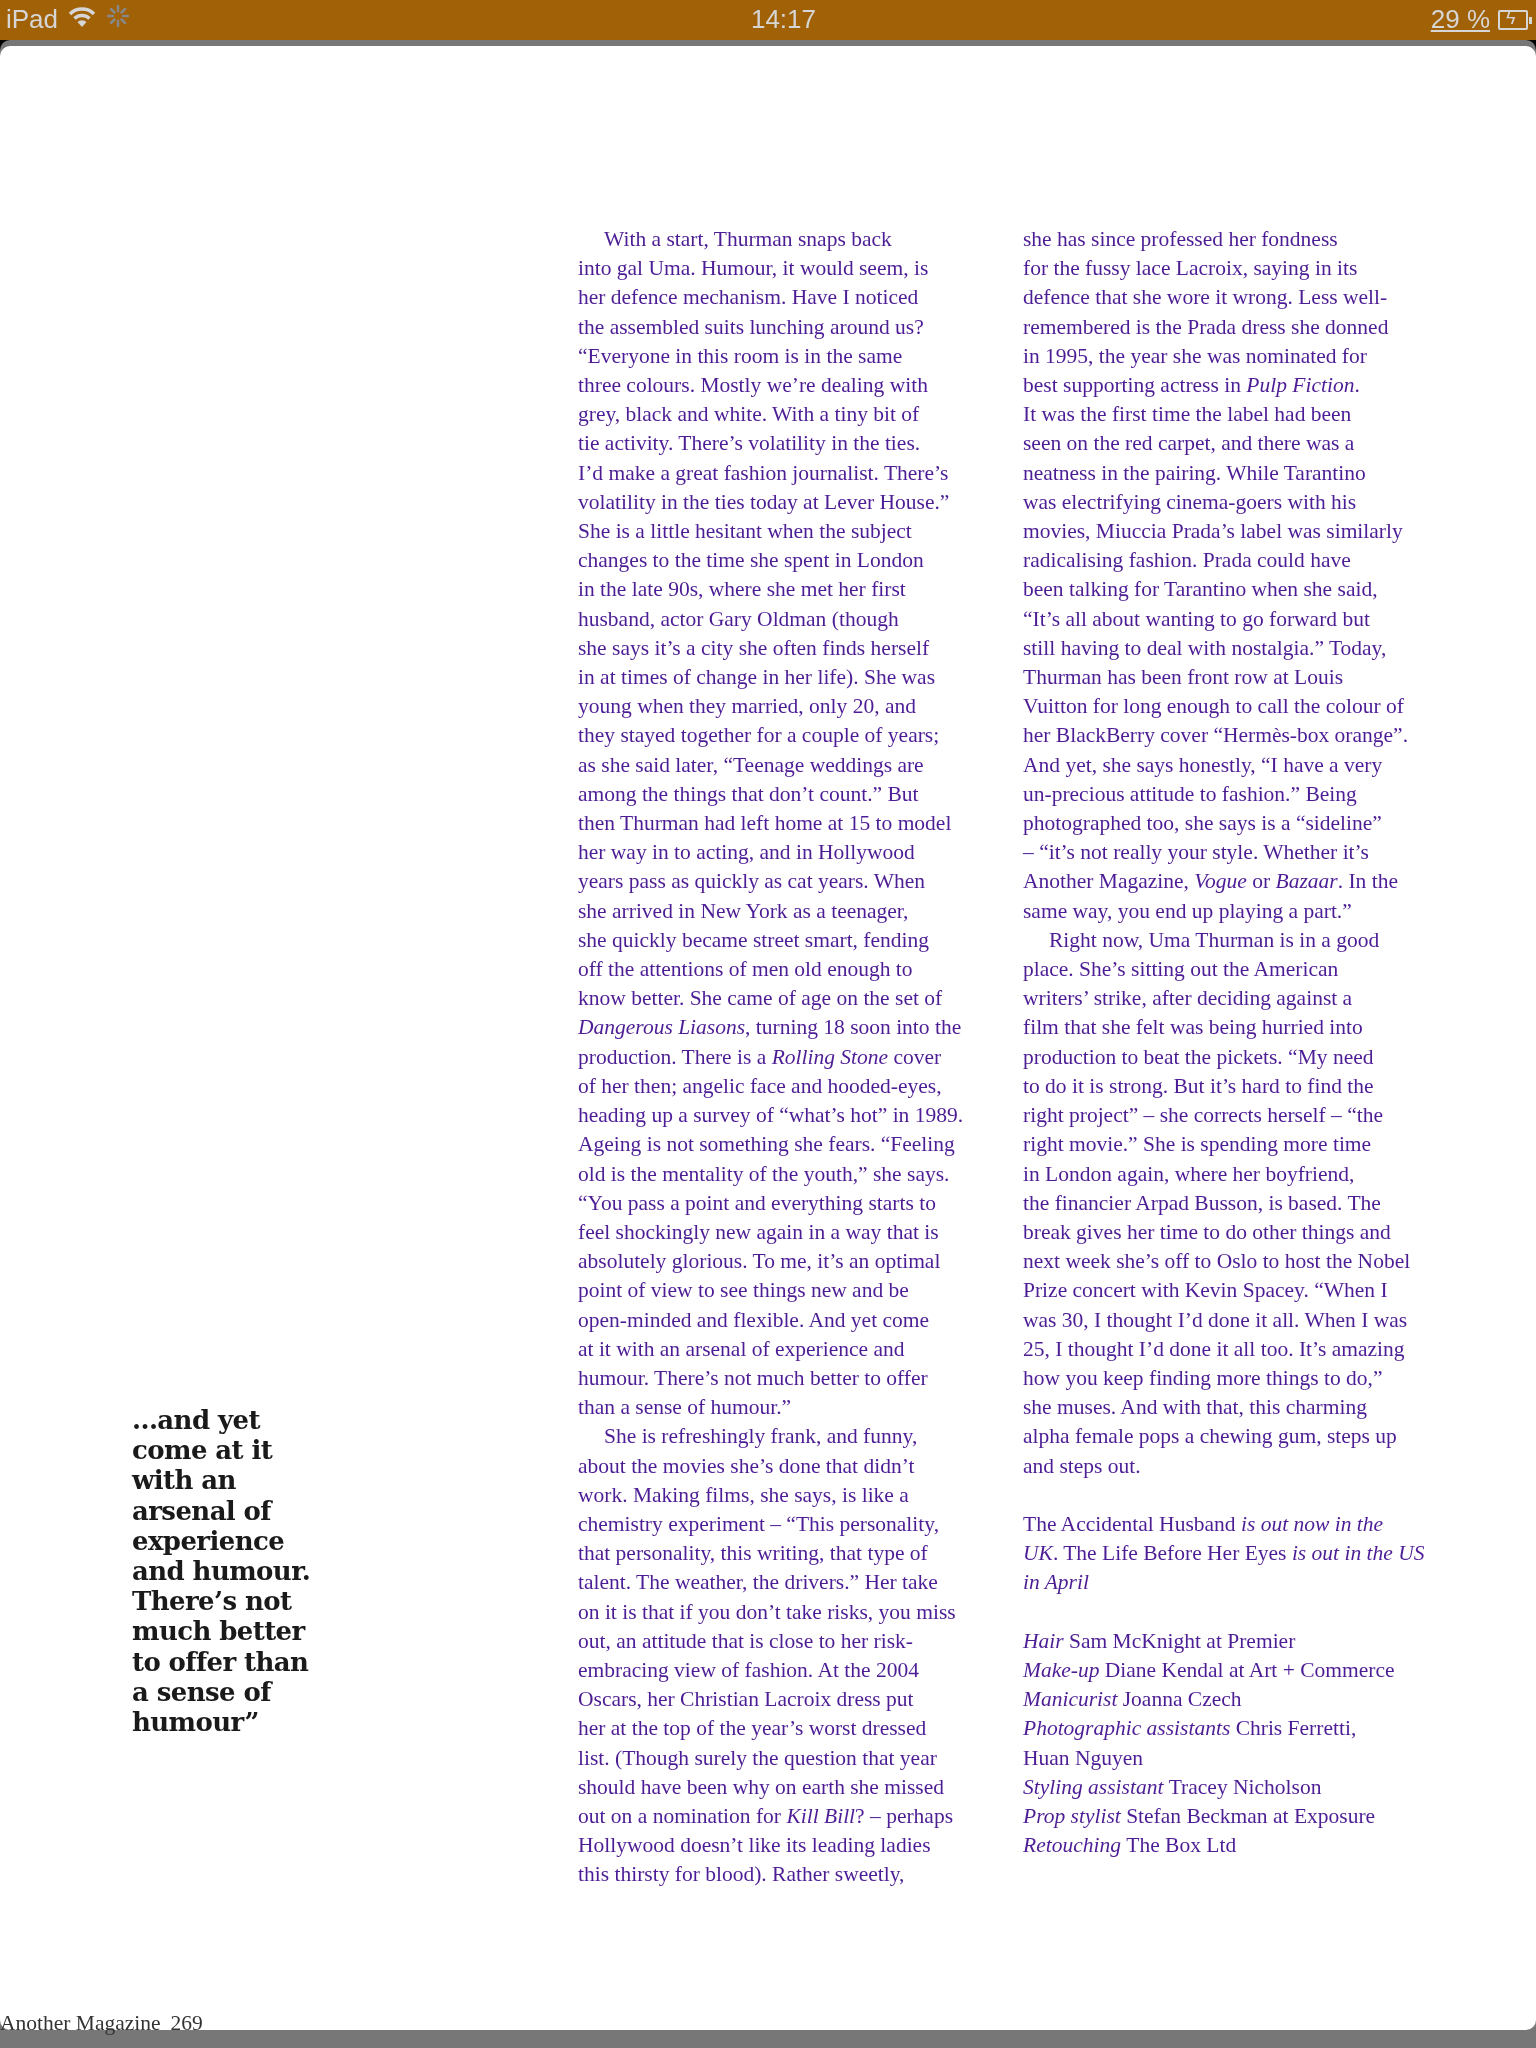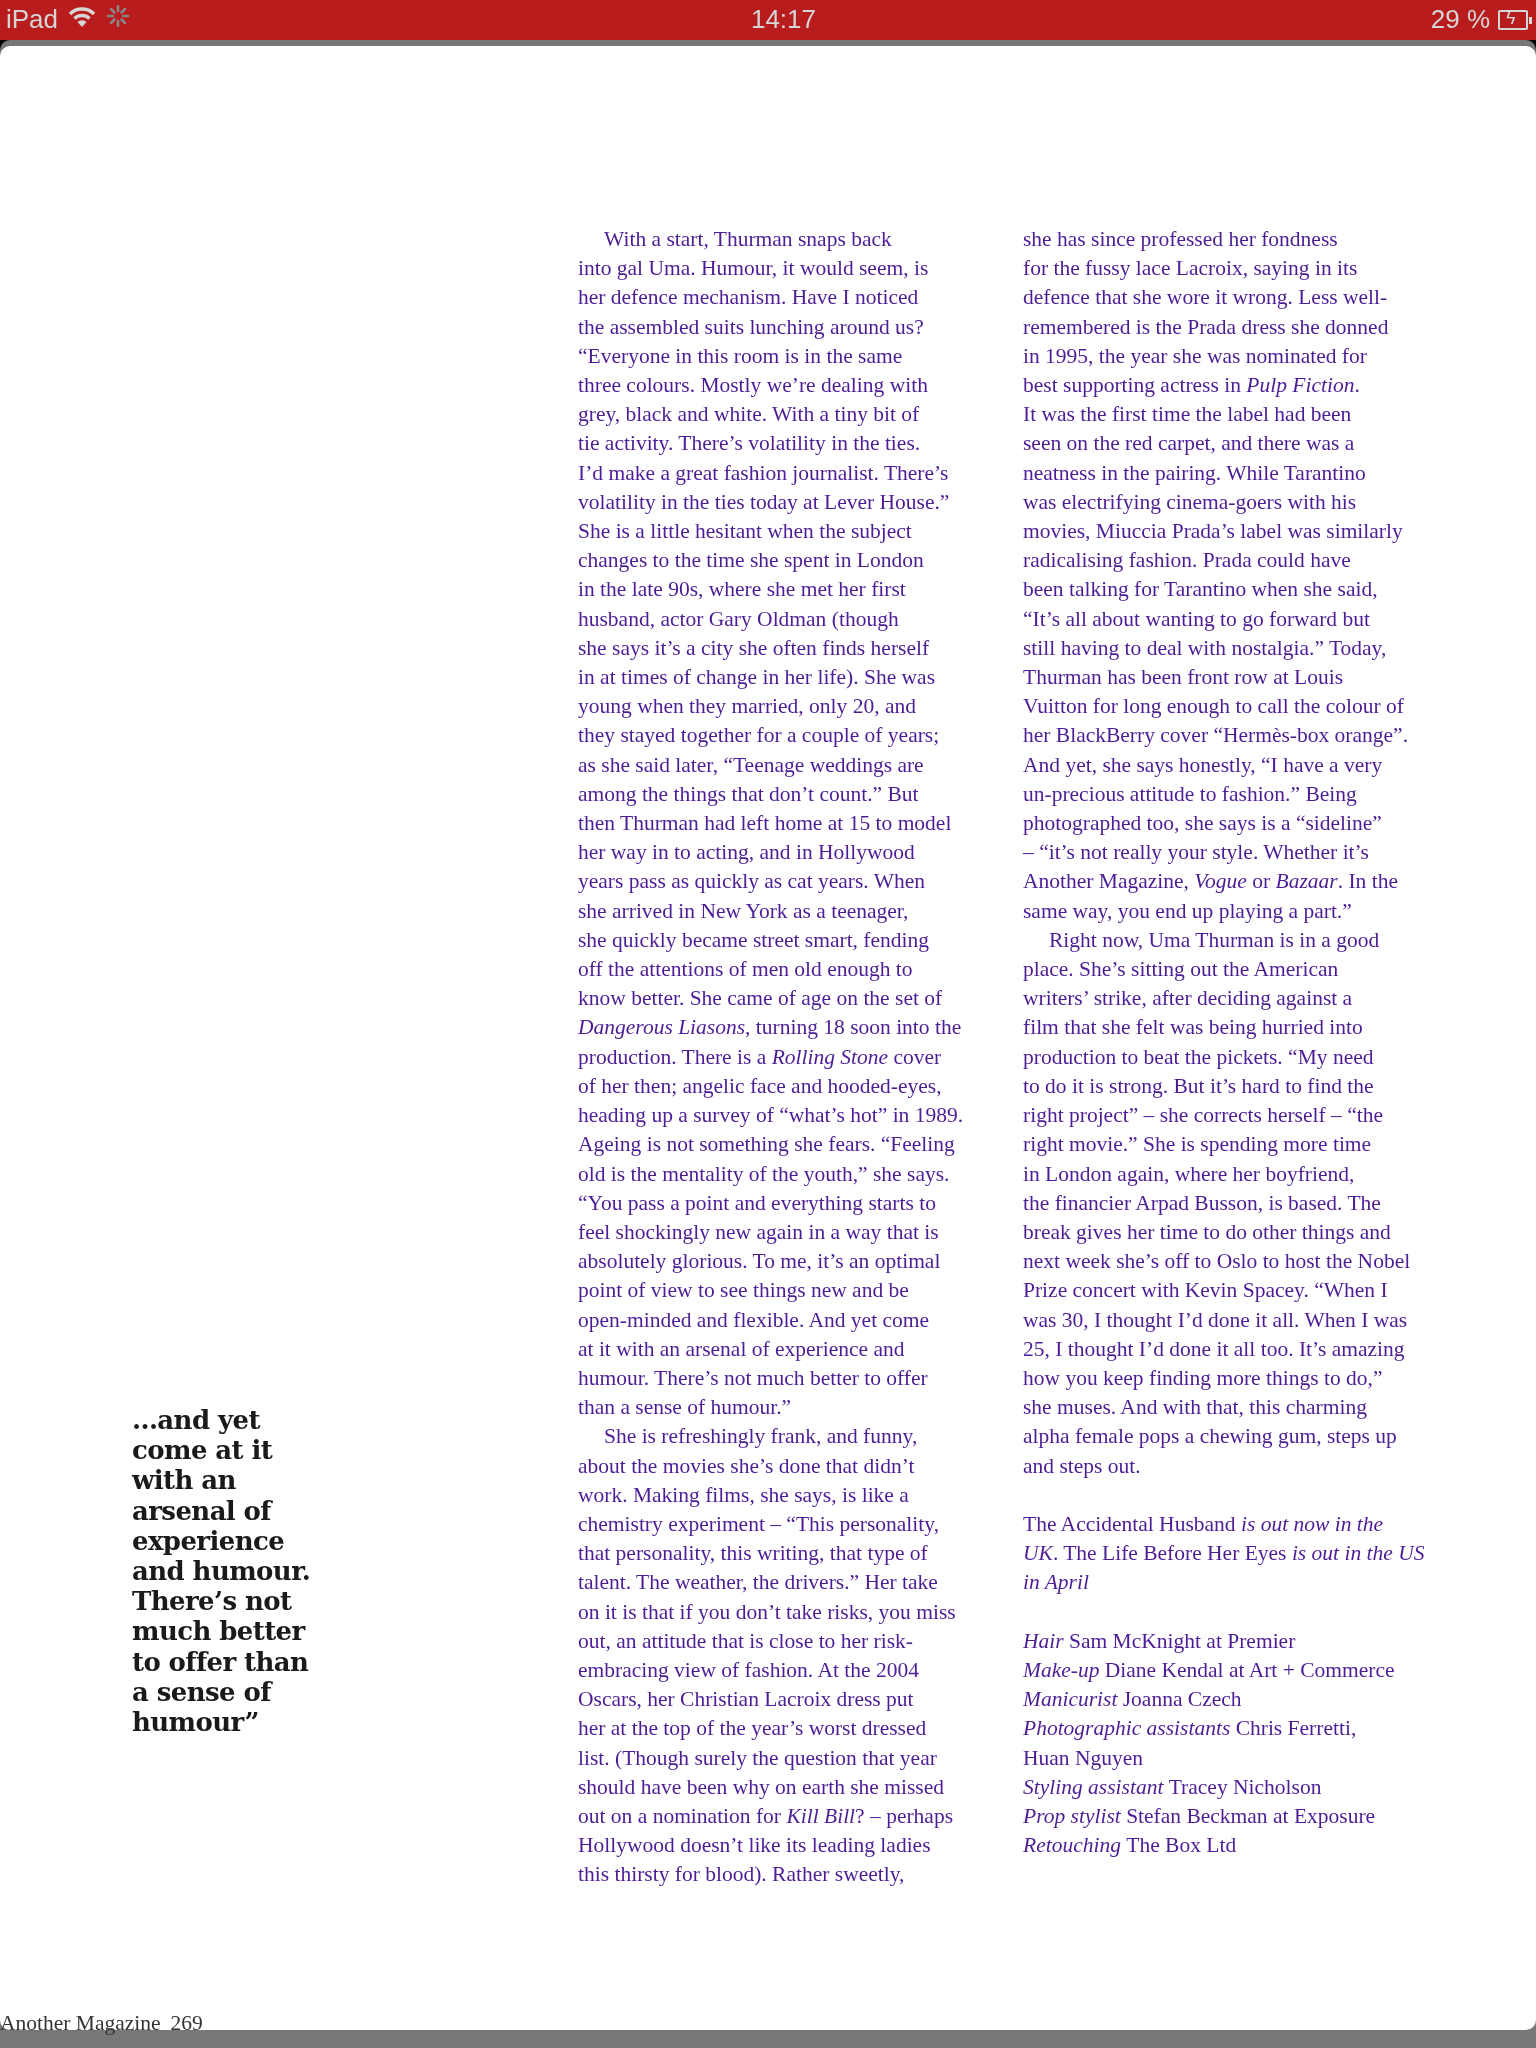--- a/index.html
+++ b/index.html
@@ -3,27 +3,27 @@
 <meta charset="utf-8">
 <style>
   html, body { margin: 0; padding: 0; }
   body {
     width: 1536px; height: 2048px; position: relative; overflow: hidden;
     background: #000;
     font-family: "Liberation Serif", "DejaVu Serif", serif;
   }
   .status-bar {
     position: absolute; left: 0; top: 0; width: 1536px; height: 40px;
-    background: #b91c1c; color: #d6d6d6;
+    background: #a16207; color: #d6d6d6;
     font-family: "Liberation Sans", "DejaVu Sans", sans-serif;
     font-size: 26px;
   }
   .status-bar .left { position: absolute; left: 6px; top: 4px; display: flex; align-items: center; gap: 10px; }
   .status-bar .center { position: absolute; left: 0; right: 0; top: 4px; text-align: center; padding-left: 31px; }
-  .status-bar .right { position: absolute; right: 8px; top: 4px; display: flex; align-items: center; gap: 8px; }
+  .status-bar .right { position: absolute; right: 8px; top: 4px; display: flex; align-items: center; gap: 8px; text-decoration: underline; }
   .battery {
     width: 30px; height: 20px; border: 2px solid #d6d6d6; border-radius: 2px; position: relative;
     display: inline-block; box-sizing: border-box;
   }
   .battery::after {
     content: ""; position: absolute; right: -6px; top: 5px; width: 3px; height: 7px; background: #d6d6d6;
   }
   .battery .bolt { position: absolute; left: 6px; top: -4px; font-size: 18px; color: #d6d6d6; }
 
   .page-frame {

